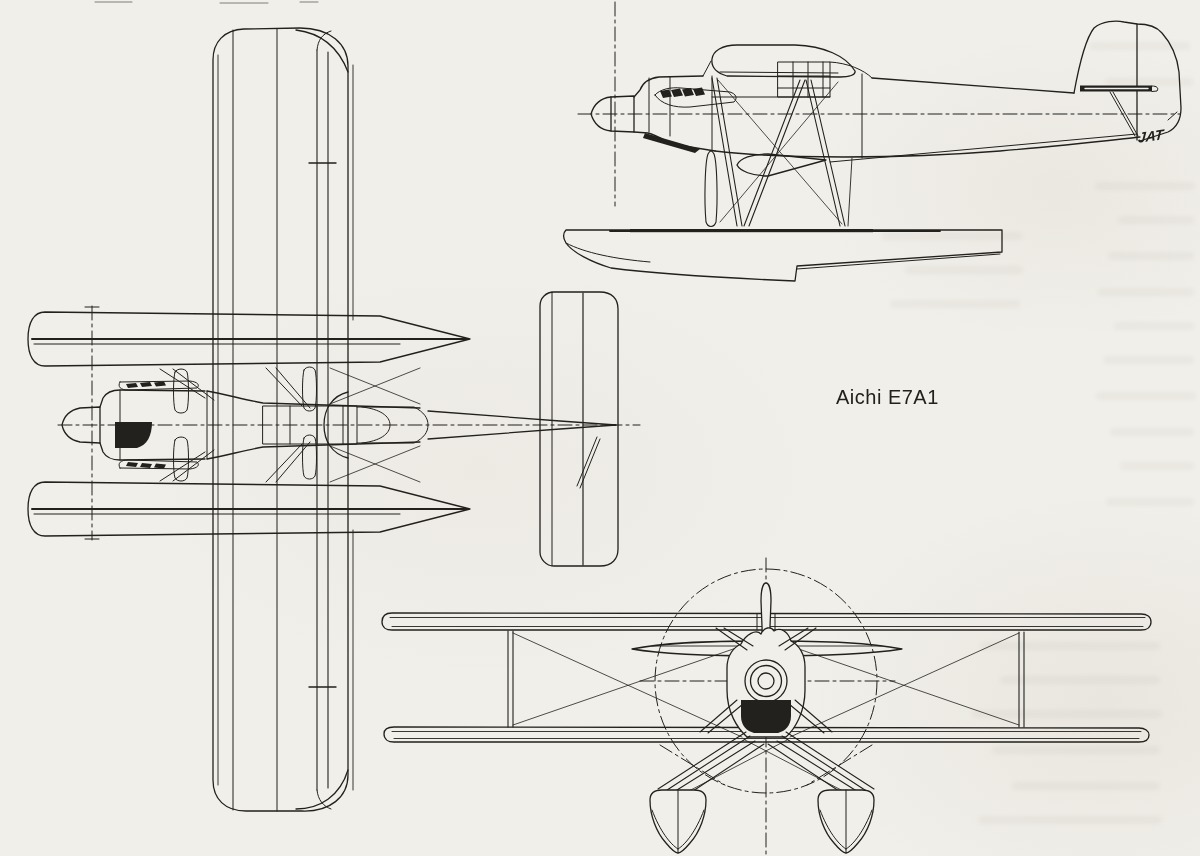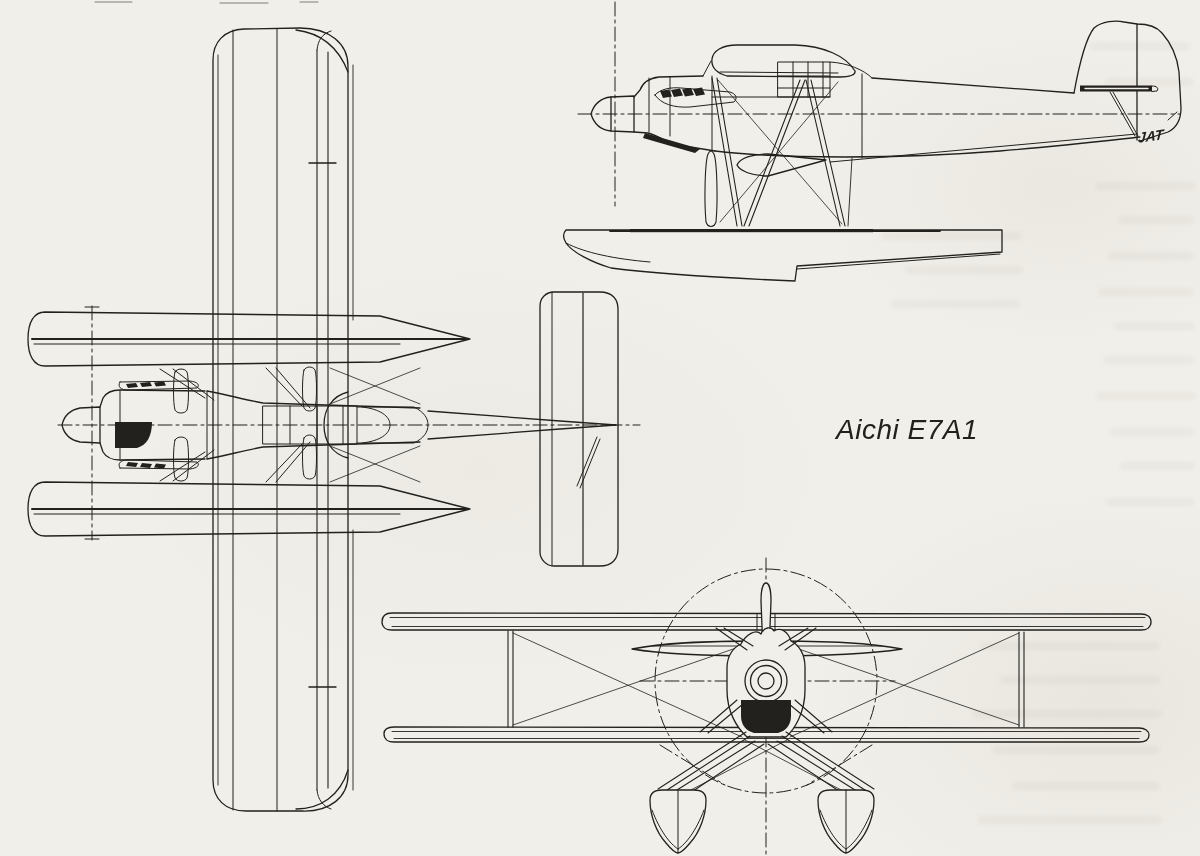--- a/index.html
+++ b/index.html
@@ -12,23 +12,22 @@
       radial-gradient(ellipse 500px 300px at 40% 55%, rgba(120,113,96,.04), transparent 70%),
       var(--paper);
     font-family:"Liberation Sans", sans-serif;
   }
   .ghost{ position:absolute; height:8px; border-radius:4px;
     background:#8a8578; opacity:.07; filter:blur(2px); }
   svg{ position:absolute; left:0; top:0; }
   svg *{ vector-effect:non-scaling-stroke; }
   .caption{
     position:absolute; left:836px; top:386px;
-    font-size:28px; font-style:italic; letter-spacing:.5px;
+    font-size:20px; letter-spacing:.5px;
     color:var(--ink);
-    margin-top:28px;
   }
   .sig{
     position:absolute; left:1138px; top:128px;
     font-size:14px; font-style:italic; font-weight:bold;
     transform:rotate(-8deg) skewX(-12deg);
     color:var(--ink);
   }
 </style>
 </head>
 <body>

